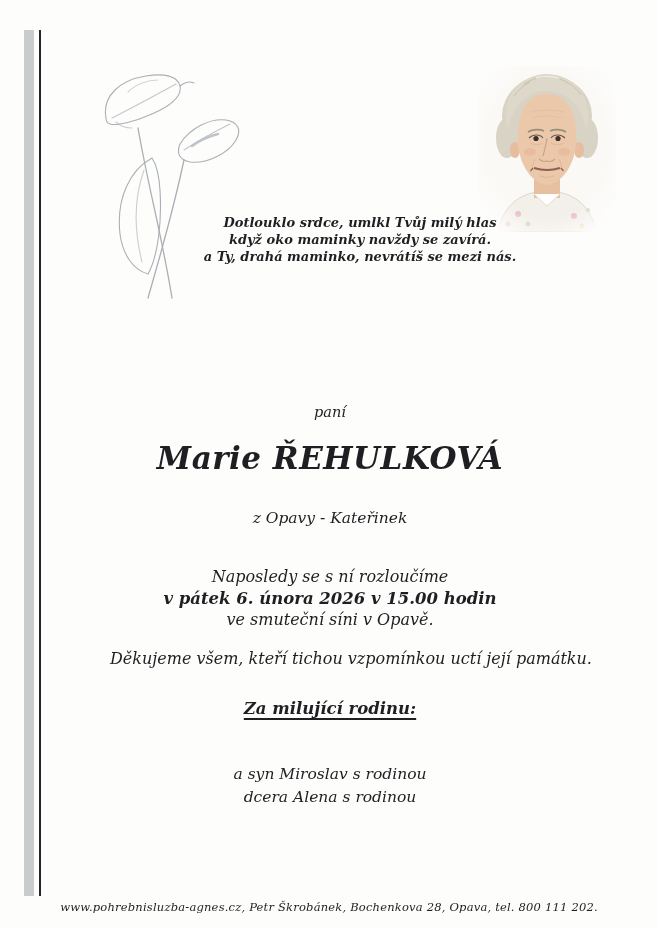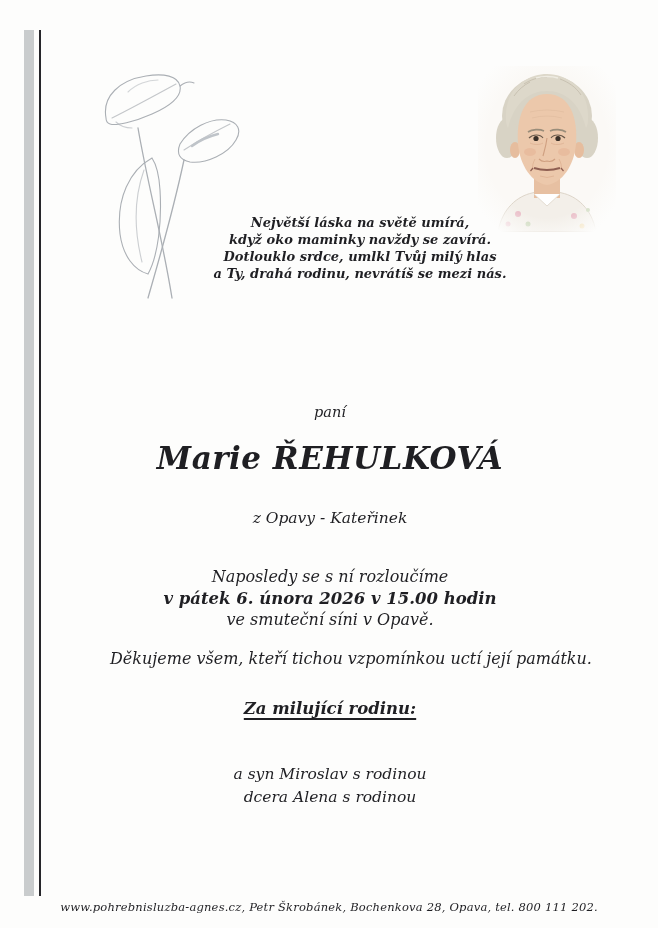--- a/index.html
+++ b/index.html
@@ -119,24 +119,23 @@
 
       <path d="M56,102 Q69,106 82,102" stroke="#8f5f52" stroke-width="2" fill="none"></path>
       <path d="M55,102 L52.5,105 M83,102 L85.5,105" stroke="#8f5f52" stroke-width="1.2" fill="none"></path>
       <path d="M62,110 Q69,113 76,110" stroke="#dcae8f" stroke-width="0.9" fill="none" opacity="0.8"></path>
 
       <rect x="0" y="0" width="138" height="166" fill="url(#vig)"></rect>
     </svg>
   </div>
 
   <div class="txt verse">
-    <div>Největší láska na světě umírá,</div>
+    <div>Dotlouklo srdce, umlkl Tvůj milý hlas</div>
     <div>když oko maminky navždy se zavírá.</div>
-    <div>Dotlouklo srdce, umlkl Tvůj milý hlas</div>
-    <div>a Ty, drahá rodinu, nevrátíš se mezi nás.</div>
+    <div>a Ty, drahá maminko, nevrátíš se mezi nás.</div>
   </div>
 
 
   <div class="txt pani">paní</div>
   <div class="txt deceased-name">Marie ŘEHULKOVÁ</div>
   <div class="txt origin">z Opavy - Kateřinek</div>
 
   <div class="txt farewell">
     <div>Naposledy se s ní rozloučíme</div>
     <div class="bold-line">v pátek 6. února 2026 v 15.00 hodin</div>

